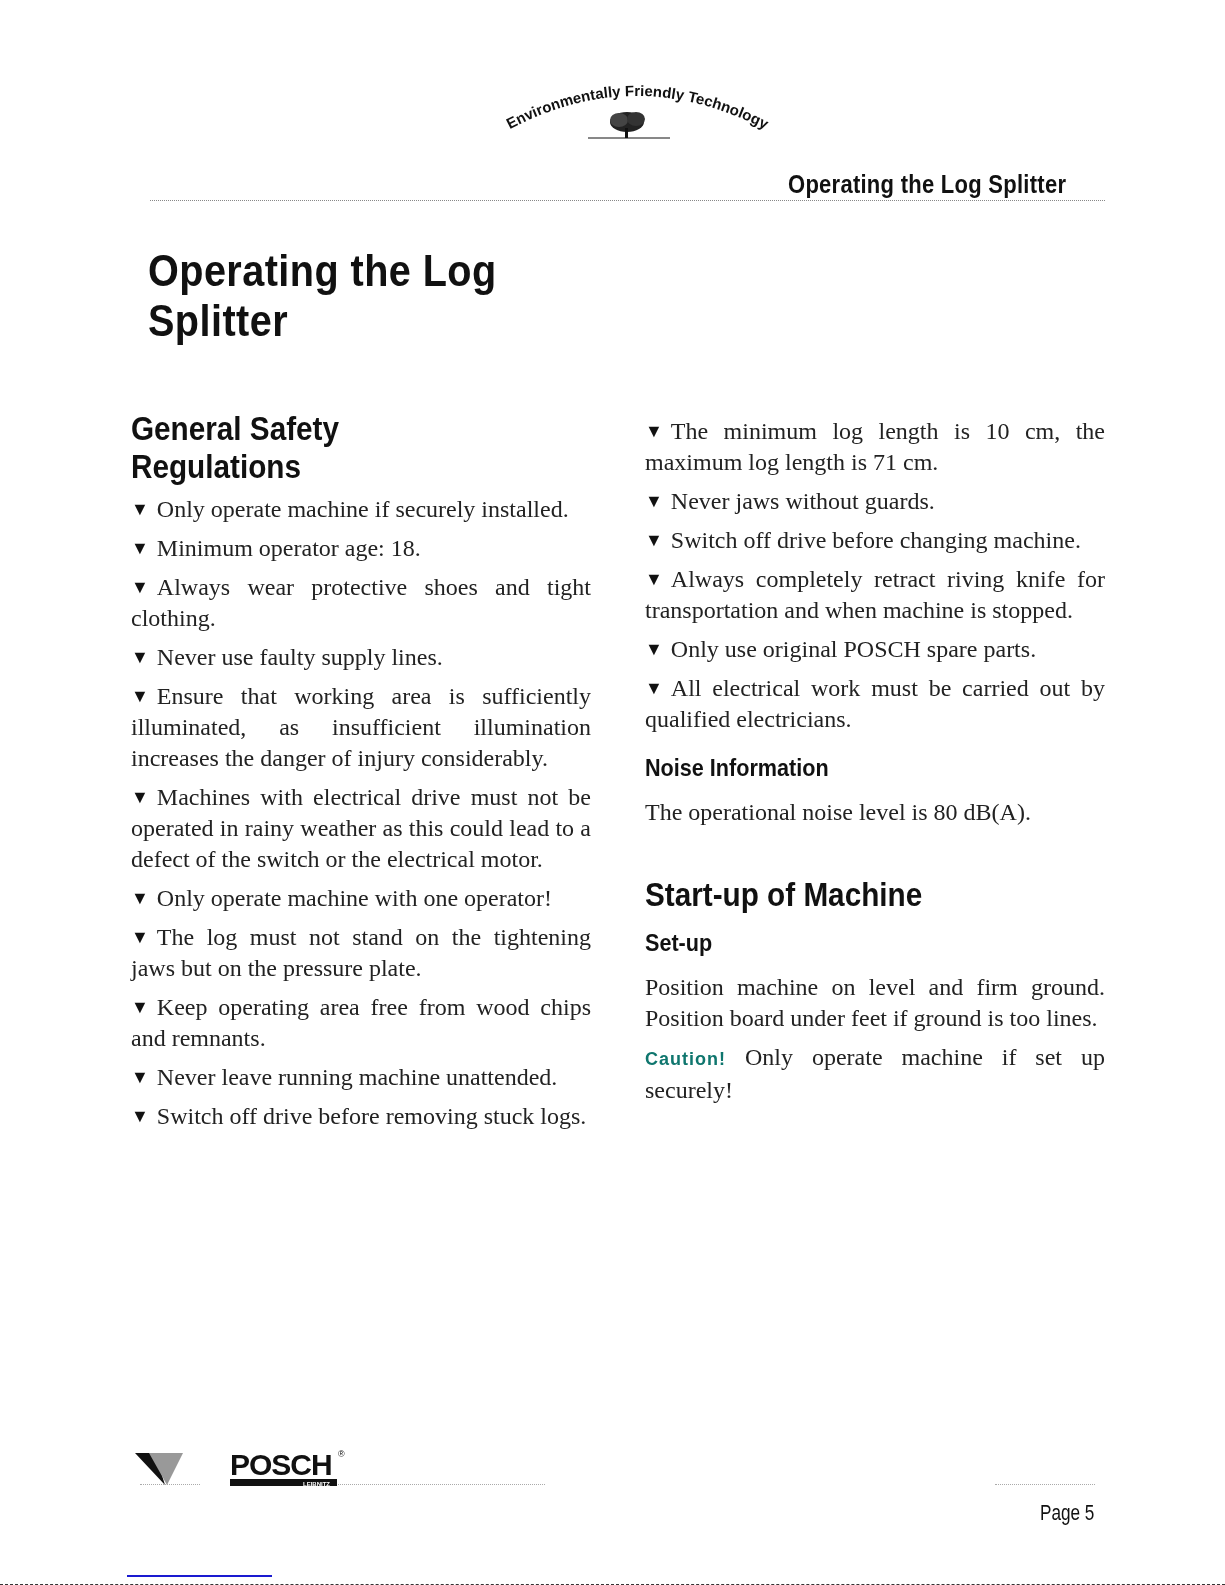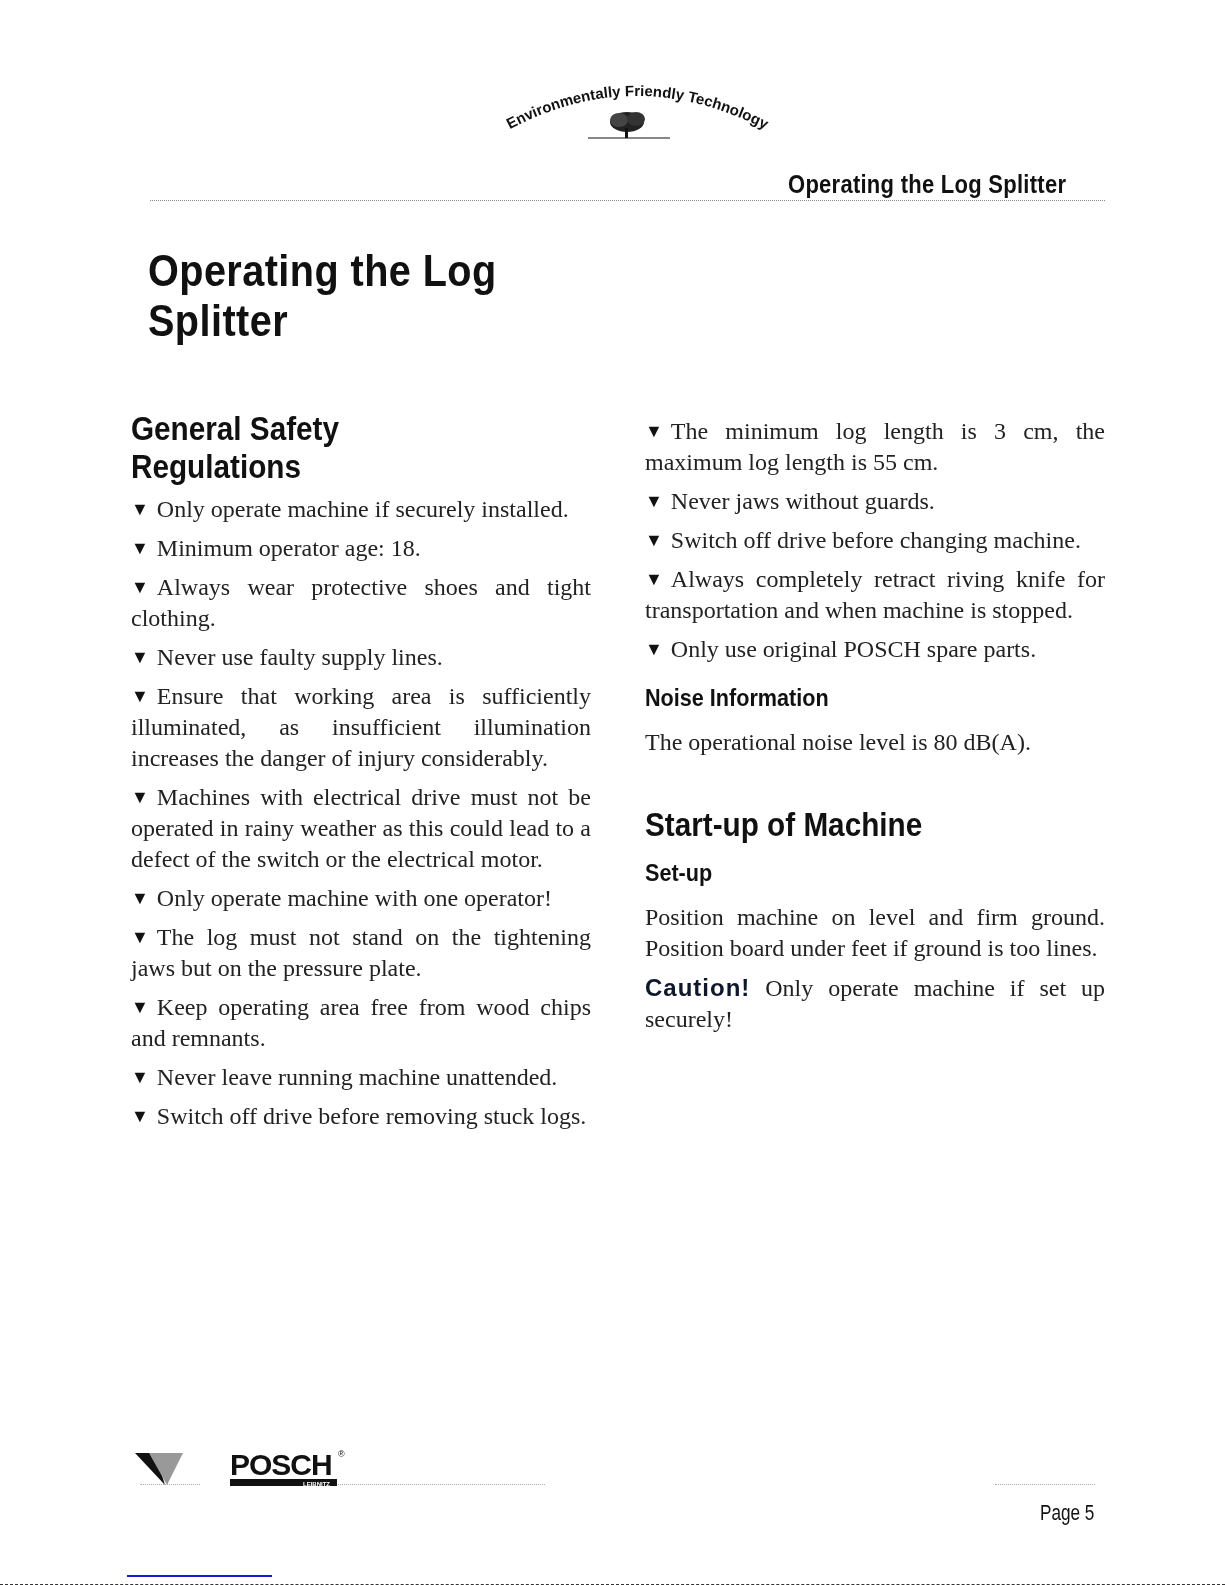--- a/index.html
+++ b/index.html
@@ -21,21 +21,21 @@
   
   .col { position: absolute; top: 410px; width: 460px; }
   .col-left { left: 131px; }
   .col-right { left: 645px; }
 
   .h2 { font-size: 33px; line-height: 38px; margin: 0 0 8px 0; transform: scaleX(0.9); transform-origin: left top; }
   .h3 { font-size: 24px; line-height: 30px; margin: 0; transform: scaleX(0.9); transform-origin: left top; }
 
   .para { font-size: 24px; line-height: 31px; text-align: justify; margin: 0 0 8px 0; color: #222; }
   .bullet-mark { display: inline-block; font-size: 18px; margin-right: 8px; vertical-align: 2px; color: #111; }
-  .caution-label { font-size: 24px; letter-spacing: 1px; color: #0f172a; }
+  .caution-label { font-size: 18px; letter-spacing: 1px; color: #0f766e; }
   .note-label { font-style: italic; }
 
   
   .footer-dots { position: absolute; top: 1484px; height: 0; border-top: 1px dotted #aaa; }
   .footer-logo { position: absolute; left: 135px; top: 1445px; width: 240px; height: 45px; }
   .footer-logo svg { width: 100%; height: 100%; }
   .page-number { position: absolute; left: 1040px; top: 1500px; font-size: 22px; font-family: "Liberation Sans", "DejaVu Sans", sans-serif; transform: scaleX(0.78); transform-origin: left top; }
   .blue-rule { position: absolute; left: 127px; top: 1575px; width: 145px; height: 2px; background: #1a1ad0; }
   .bottom-rule { position: absolute; left: 0; top: 1584px; width: 1225px; height: 0; border-top: 1px dashed #333; }
 </style>
@@ -78,25 +78,26 @@
   <p class="para"><span class="bullet-mark">▼</span><span>Ensure that working area is sufficiently illuminated, as insufficient illumination increases the danger of injury considerably.</span></p>
   <p class="para"><span class="bullet-mark">▼</span><span>Machines with electrical drive must not be operated in rainy weather as this could lead to a defect of the switch or the electrical motor.</span></p>
   <p class="para"><span class="bullet-mark">▼</span><span>Only operate machine with one operator!</span></p>
   <p class="para"><span class="bullet-mark">▼</span><span>The log must not stand on the tightening jaws but on the pressure plate.</span></p>
   <p class="para"><span class="bullet-mark">▼</span><span>Keep operating area free from wood chips and remnants.</span></p>
   <p class="para"><span class="bullet-mark">▼</span><span>Never leave running machine unattended.</span></p>
   <p class="para"><span class="bullet-mark">▼</span><span>Switch off drive before removing stuck logs.</span></p>
 </div>
 
 <div class="col col-right serif" style="top: 416px;">
-  <p class="para"><span class="bullet-mark">▼</span><span>The minimum log length is 3 cm, the maximum log length is 55 cm.</span></p>
+  <p class="para"><span class="bullet-mark">▼</span><span>The minimum log length is 10 cm, the maximum log length is 71 cm.</span></p>
   <p class="para"><span class="bullet-mark">▼</span><span>Never jaws without guards.</span></p>
   <p class="para"><span class="bullet-mark">▼</span><span>Switch off drive before changing machine.</span></p>
   <p class="para"><span class="bullet-mark">▼</span><span>Always completely retract riving knife for transportation and when machine is stopped.</span></p>
   <p class="para"><span class="bullet-mark">▼</span><span>Only use original POSCH spare parts.</span></p>
+  <p class="para"><span class="bullet-mark">▼</span><span>All electrical work must be carried out by qualified electricians.</span></p>
 
   <div class="h3 sans-bold" style="margin-top: 18px;">Noise Information</div>
   <p class="para" style="margin-top: 14px;">The operational noise level is 80 dB(A).</p>
 
   <div class="h2 sans-bold" style="margin-top: 48px; margin-bottom: 14px;">Start-up of Machine</div>
   <div class="h3 sans-bold" style="margin-bottom: 14px;">Set-up</div>
   <p class="para">Position machine on level and firm ground. Position board under feet if ground is too lines.</p>
   <p class="para"><span class="caution-label sans-bold">Caution!</span><span> Only operate machine if set up securely!</span></p>
 </div>
 

